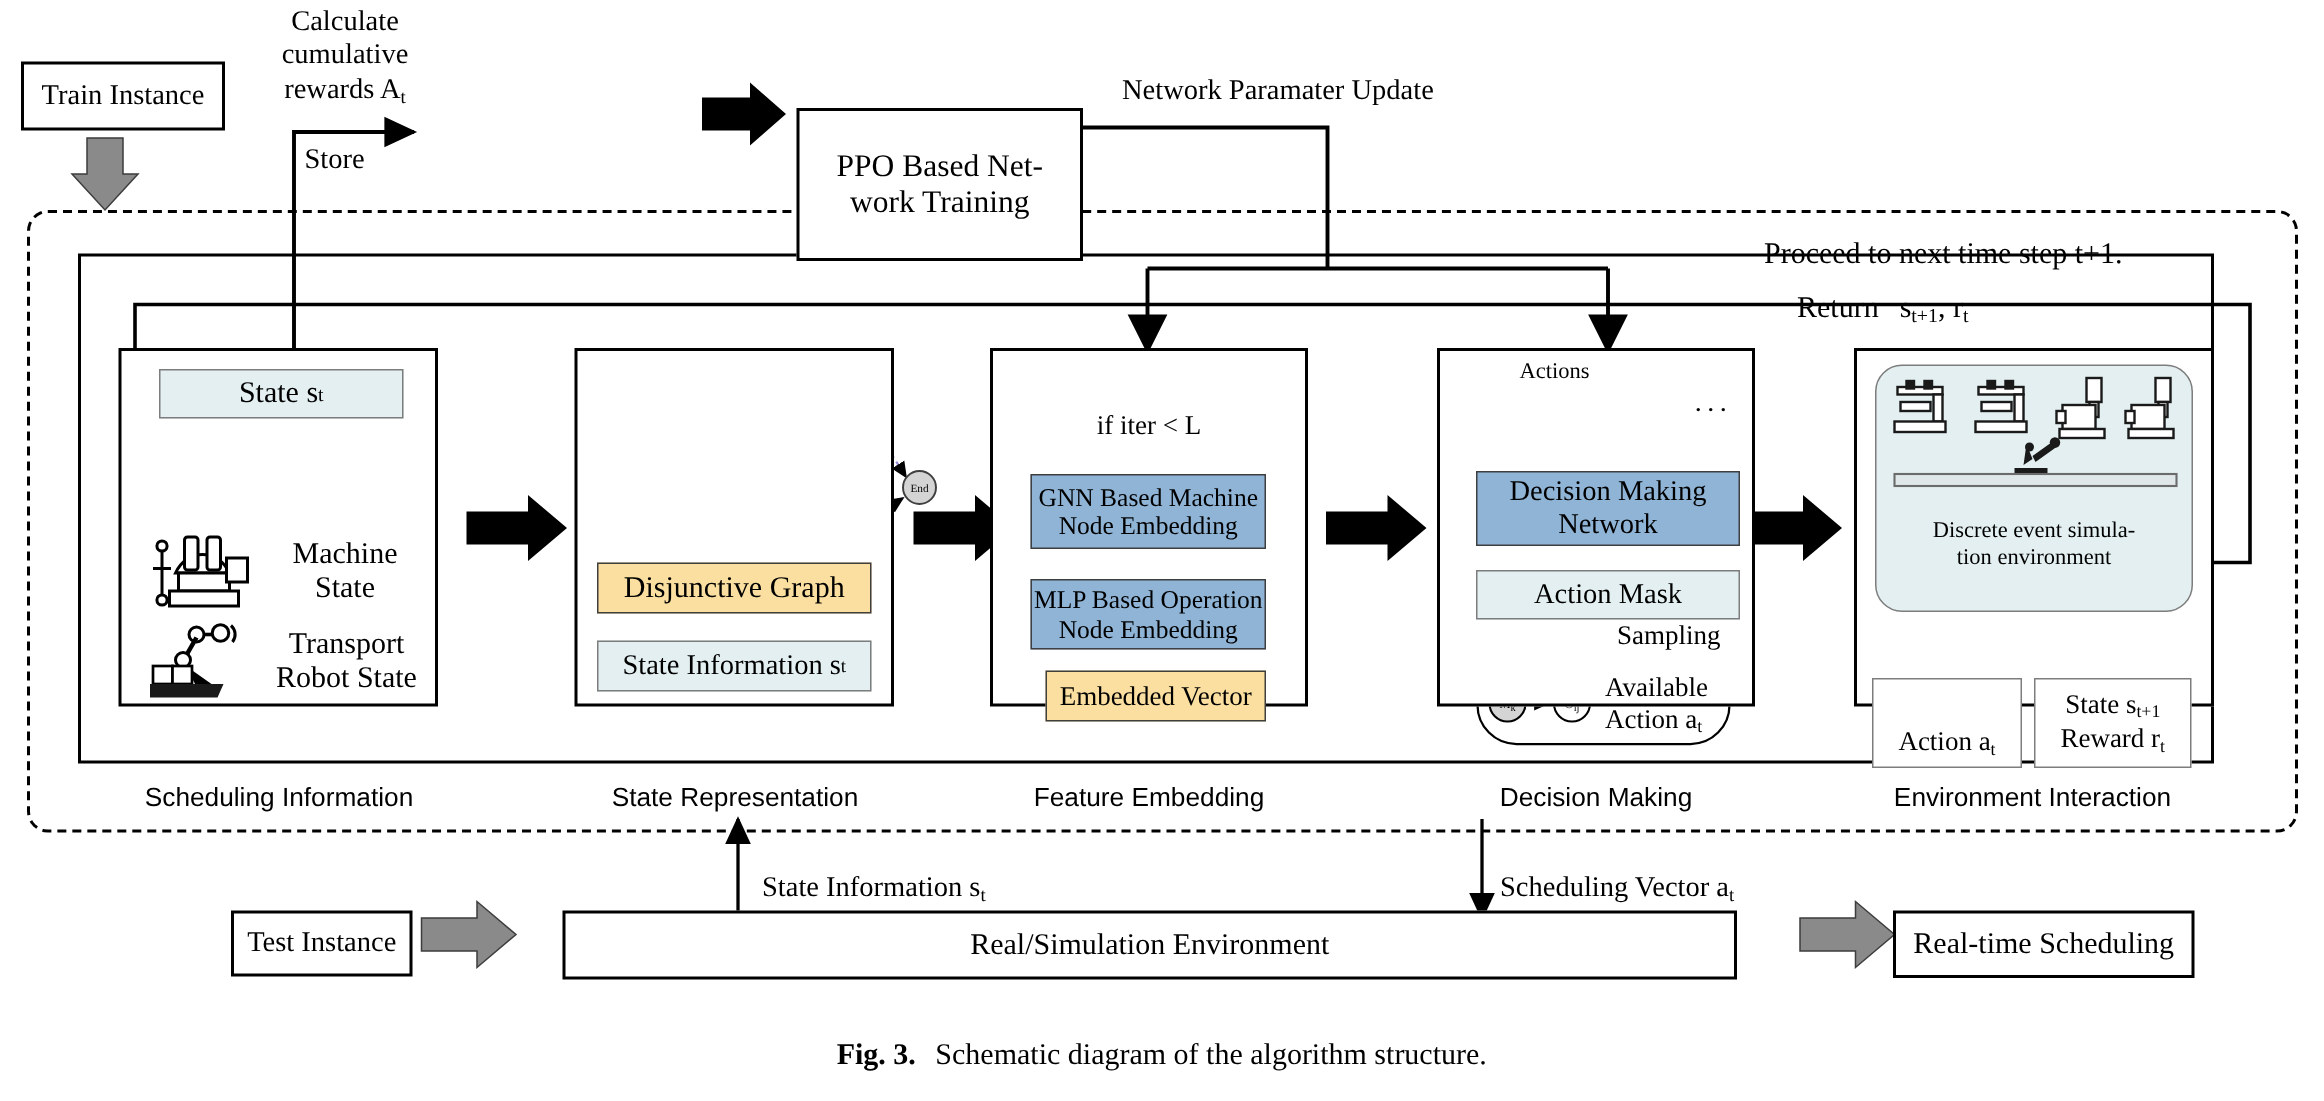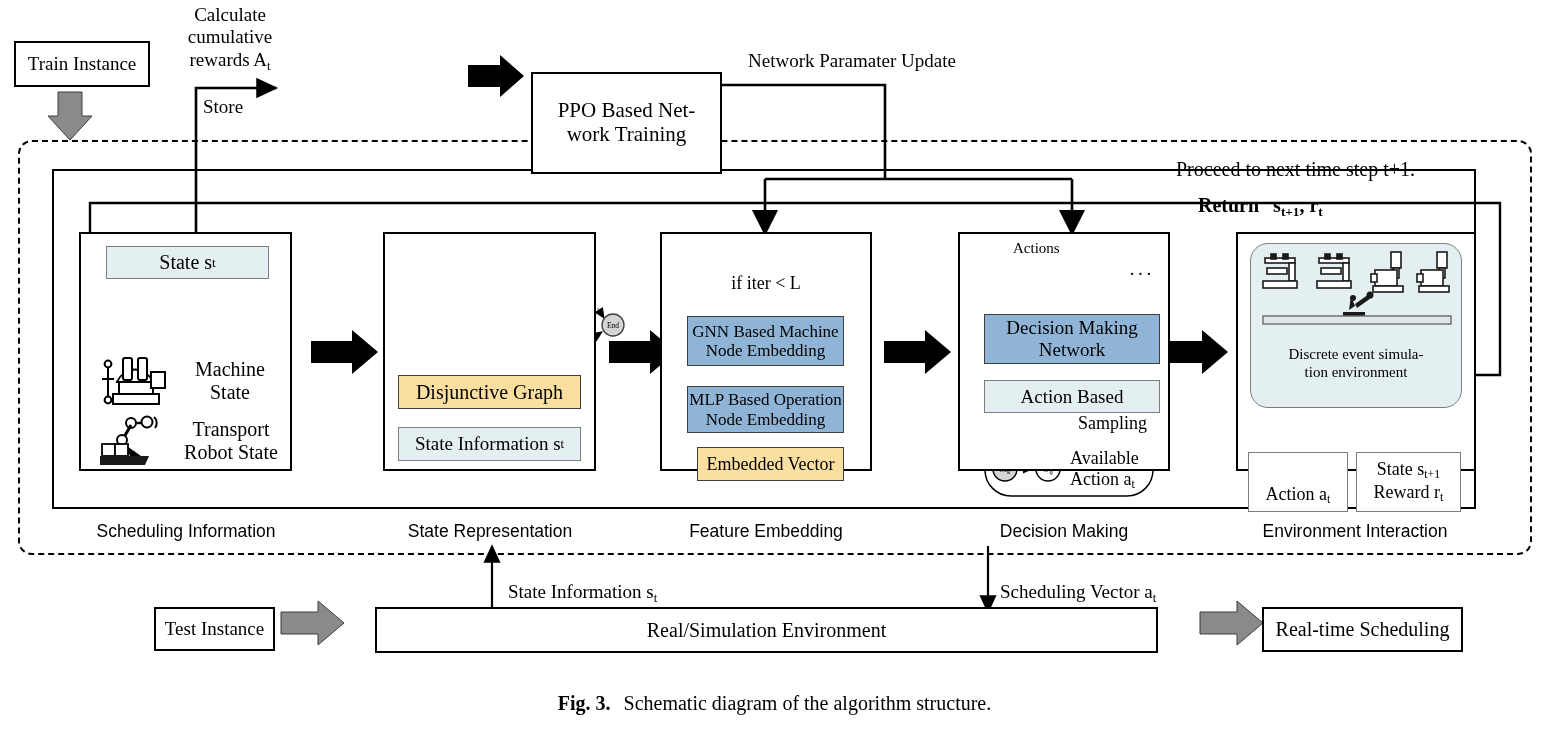--- a/index.html
+++ b/index.html
@@ -195,21 +195,21 @@
   </div>
 
   <div class="abs" style="left:748px;top:50px;font-size:19px;">
     <span>Network Paramater Update</span>
   </div>
 
   <div class="abs" style="left:1176px;top:158px;font-size:20px;">
     <span>Proceed to next time step t+1.</span>
   </div>
 
-  <div class="abs" style="left:1198px;top:194px;font-size:20px;font-weight:bold;">
+  <div class="abs" style="left:1198px;top:194px;font-size:20px;">
     <span>Return</span>
     <span style="margin-left:9px;">s<sub>t+1</sub>, r<sub>t</sub></span>
   </div>
 
   <div class="abs panel" style="left:79px;top:232px;width:213px;height:239px;">
     <div class="abs inner cyan" style="left:25px;top:12px;width:163px;height:33px;font-size:20px;">
       <span>State s</span>
         <sub>t</sub>
     </div>
 
@@ -284,21 +284,21 @@
     <span>Actions</span>
   </div>
   <div class="abs" style="left:1129px;top:263px;font-size:19px;letter-spacing:2px;">
     <span>···</span>
   </div>
   <div class="abs inner blue" style="left:984px;top:314px;width:176px;height:50px;flex-direction:column;font-size:19px;">
     <span>Decision Making</span>
     <span>Network</span>
   </div>
   <div class="abs inner cyan" style="left:984px;top:380px;width:176px;height:33px;font-size:19px;">
-    <span>Action Based</span>
+    <span>Action Mask</span>
   </div>
   <div class="abs" style="left:1078px;top:413px;font-size:18px;">
     <span>Sampling</span>
   </div>
   <div class="abs" style="left:1070px;top:448px;width:88px;text-align:left;font-size:18px;line-height:1.18;">
     <div>Available</div>
     <div><span>Action a</span><sub>t</sub></div>
   </div>
 
   <div class="abs panel" style="left:1236px;top:232px;width:240px;height:239px;"></div>

